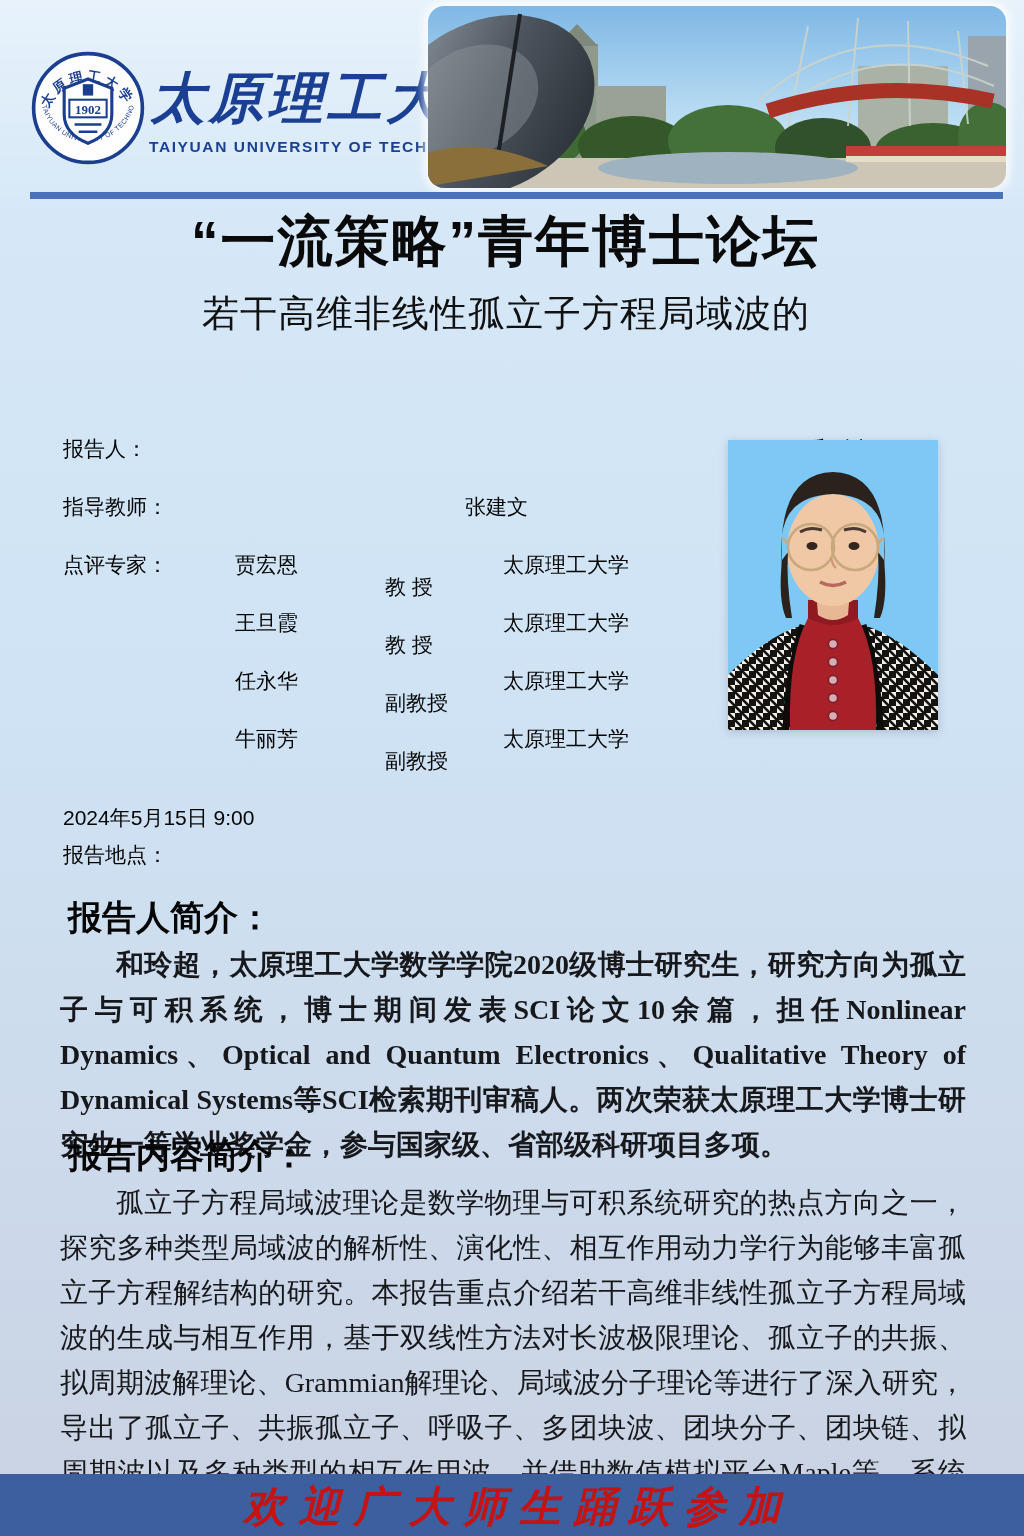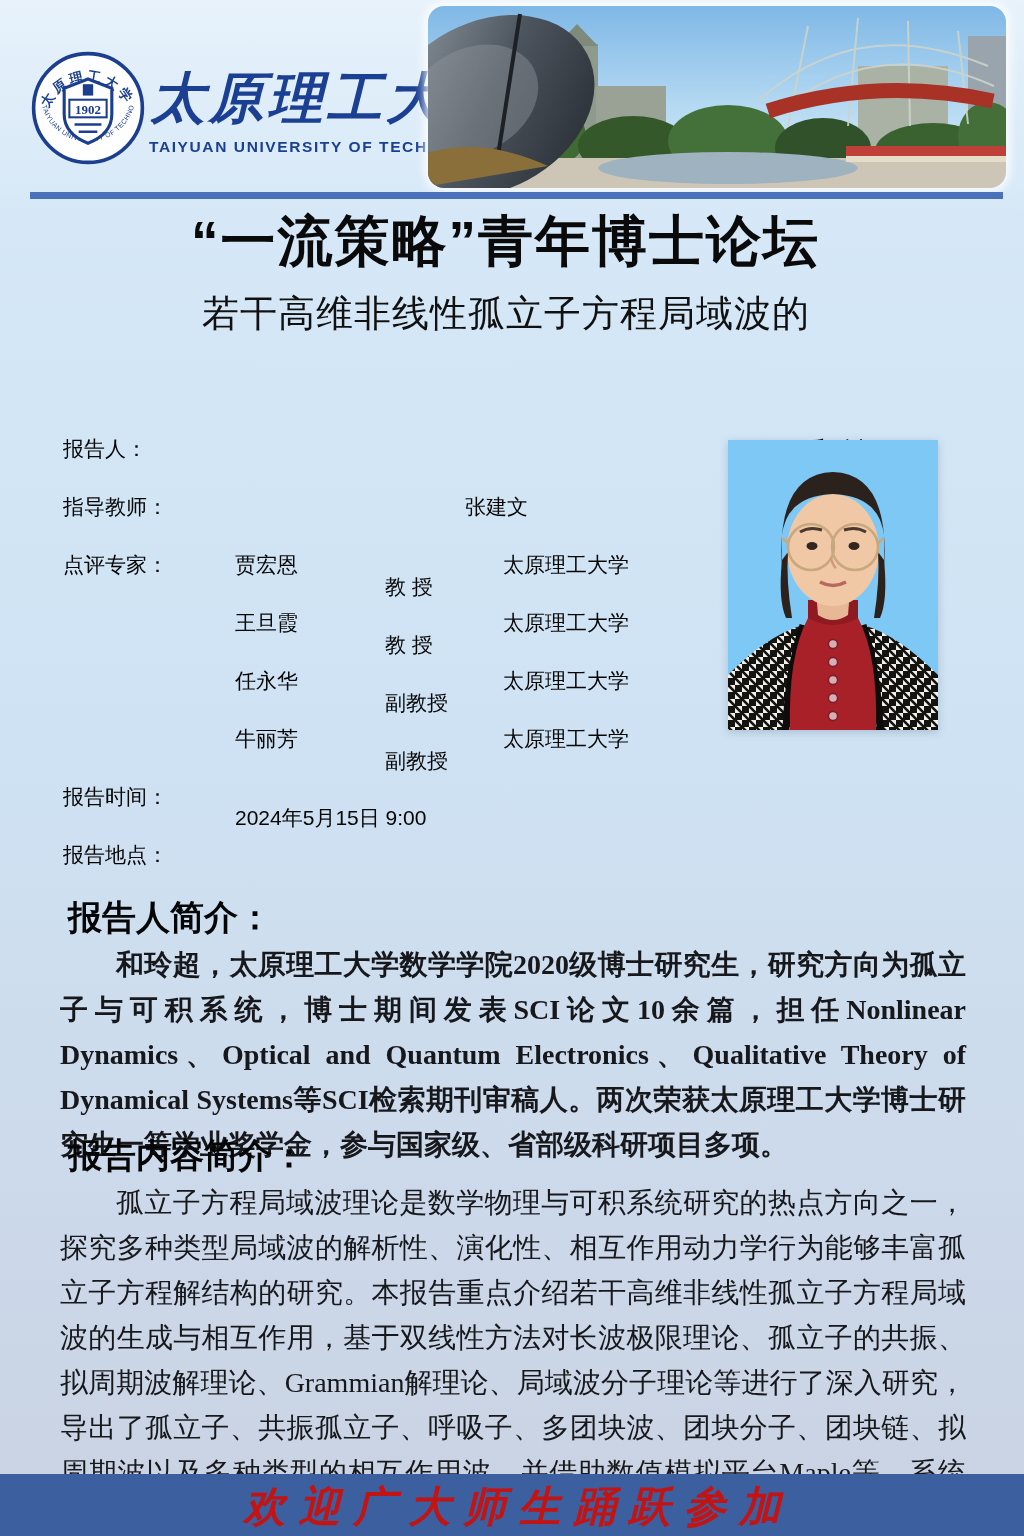--- a/index.html
+++ b/index.html
@@ -184,21 +184,20 @@
       <span class="cell-title">副教授</span>
       <span class="cell-aff">太原理工大学</span>
     </div>
     <div class="info-row">
       <span class="cell-label"></span>
       <span class="cell-name">牛丽芳</span>
       <span class="cell-title">副教授</span>
       <span class="cell-aff">太原理工大学</span>
     </div>
     <div class="info-row wide">
-      <span class="cell-label">报告时间：</span>
       <span class="cell-value">2024年5月15日 9:00</span>
     </div>
     <div class="info-row wide">
       <span class="cell-label">报告地点：</span>
     </div>
   </div>
 
   <div class="portrait">
     <svg viewBox="0 0 210 290" xmlns="http://www.w3.org/2000/svg">
       <defs>

